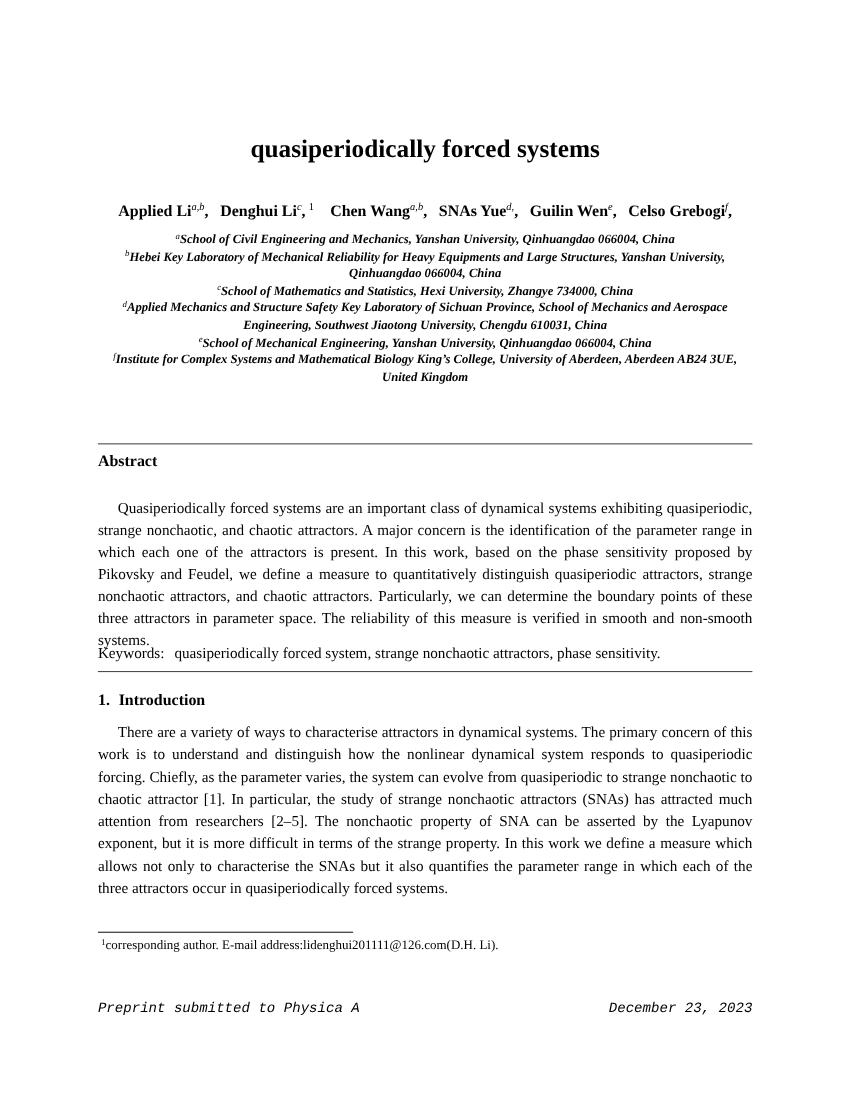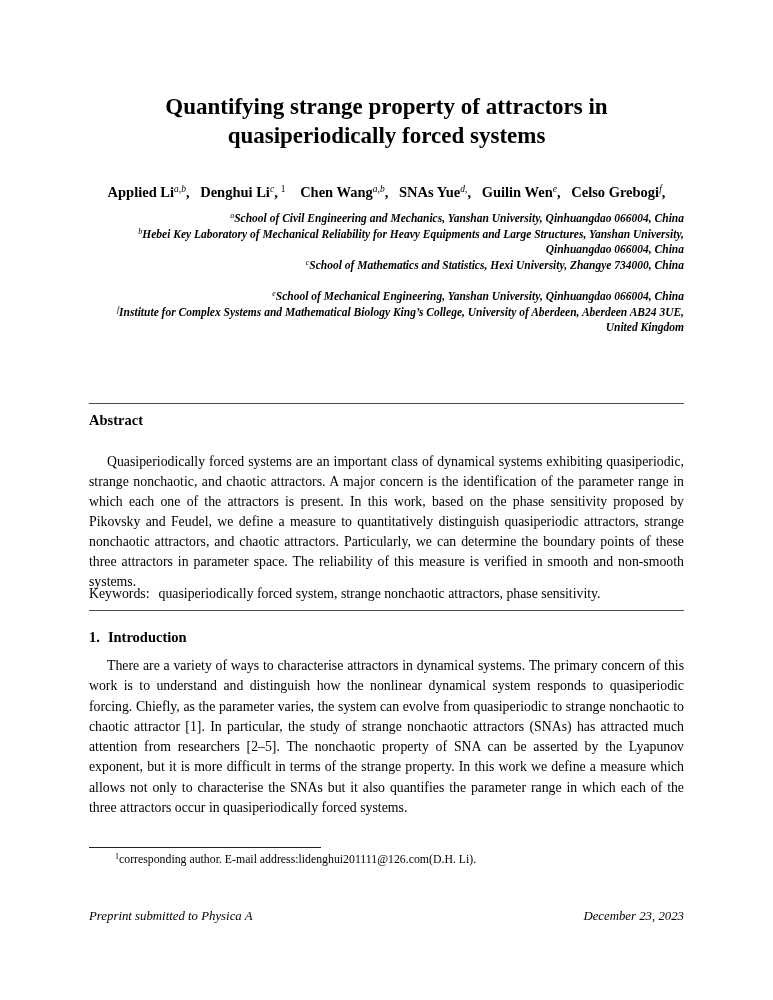--- a/index.html
+++ b/index.html
@@ -51,21 +51,21 @@
     vertical-align: 5px;
     line-height: 0;
     margin-left: 3px;
     margin-right: 4px;
   }
   .affiliations {
     position: absolute;
     top: 211px;
     left: 89px;
     width: 595px;
-    text-align: right;
+    text-align: center;
     font-size: 11.5px;
     font-weight: 700;
     font-style: italic;
     line-height: 15.6px;
   }
   .af-sup { font-size: 8px; vertical-align: 4px; }
   .rule {
     position: absolute;
     left: 89px;
     width: 595px;
@@ -126,21 +126,21 @@
   .footnote-rule {
     position: absolute;
     top: 847px;
     left: 89px;
     width: 232px;
     border-top: 1px solid #222222;
   }
   .footnote {
     position: absolute;
     top: 852px;
-    left: 101px;
+    left: 78px;
     width: 595px;
     margin: 0;
     font-size: 11.8px;
     line-height: 15px;
     padding-left: 0;
     text-indent: 14px;
   }
   .footnote sup {
     font-size: 8px;
     vertical-align: 4px;
@@ -148,46 +148,47 @@
   }
   .page-footer {
     position: absolute;
     top: 909px;
     left: 89px;
     width: 595px;
     display: flex;
     justify-content: space-between;
     font-size: 12.8px;
     font-style: italic;
+    font-family: Liberation Mono, monospace;
   }
 </style>
 </head>
 <body>
 
 <div class="page">
 
   <h1 class="title">
-    <span>Quantifying strange property of attractors in</span><br>
+    <br>
     <span>quasiperiodically forced systems</span>
   </h1>
 
   <div class="authors">
     <span class="author"><span>Applied Li</span><sup class="au-sup">a,b</sup><span>,</span></span>
     <span class="author"><span>Denghui Li</span><sup class="au-sup">c</sup><span>,</span><sup class="au-marker">1</sup></span>
     <span class="author"><span>Chen Wang</span><sup class="au-sup">a,b</sup><span>,</span></span>
     <span class="author"><span>SNAs Yue</span><sup class="au-sup">d,</sup><span>,</span></span>
     <span class="author"><span>Guilin Wen</span><sup class="au-sup">e</sup><span>,</span></span>
     <span class="author"><span>Celso Grebogi</span><sup class="au-sup">f</sup><span>,</span></span>
   </div>
 
   <div class="affiliations">
     <span><sup class="af-sup">a</sup><span>School of Civil Engineering and Mechanics, Yanshan University, Qinhuangdao 066004, China</span></span><br>
     <span><sup class="af-sup">b</sup><span>Hebei Key Laboratory of Mechanical Reliability for Heavy Equipments and Large Structures, Yanshan University, Qinhuangdao 066004, China</span></span><br>
     <span><sup class="af-sup">c</sup><span>School of Mathematics and Statistics, Hexi University, Zhangye 734000, China</span></span><br>
-    <br>
+    <span><sup class="af-sup">d</sup><span>Applied Mechanics and Structure Safety Key Laboratory of Sichuan Province, School of Mechanics and Aerospace Engineering, Southwest Jiaotong University, Chengdu 610031, China</span></span><br>
     <span><sup class="af-sup">e</sup><span>School of Mechanical Engineering, Yanshan University, Qinhuangdao 066004, China</span></span><br>
     <span><sup class="af-sup">f</sup><span>Institute for Complex Systems and Mathematical Biology King’s College, University of Aberdeen, Aberdeen AB24 3UE, United Kingdom</span></span>
   </div>
 
   <div class="rule rule-top"></div>
 
   <h2 class="abstract-heading">Abstract</h2>
 
   <p class="abstract-text">Quasiperiodically forced systems are an important class of dynamical systems exhibiting quasiperiodic, strange nonchaotic, and chaotic attractors. A major concern is the identification of the parameter range in which each one of the attractors is present. In this work, based on the phase sensitivity proposed by Pikovsky and Feudel, we define a measure to quantitatively distinguish quasiperiodic attractors, strange nonchaotic attractors, and chaotic attractors. Particularly, we can determine the boundary points of these three attractors in parameter space. The reliability of this measure is verified in smooth and non-smooth systems.</p>
 

